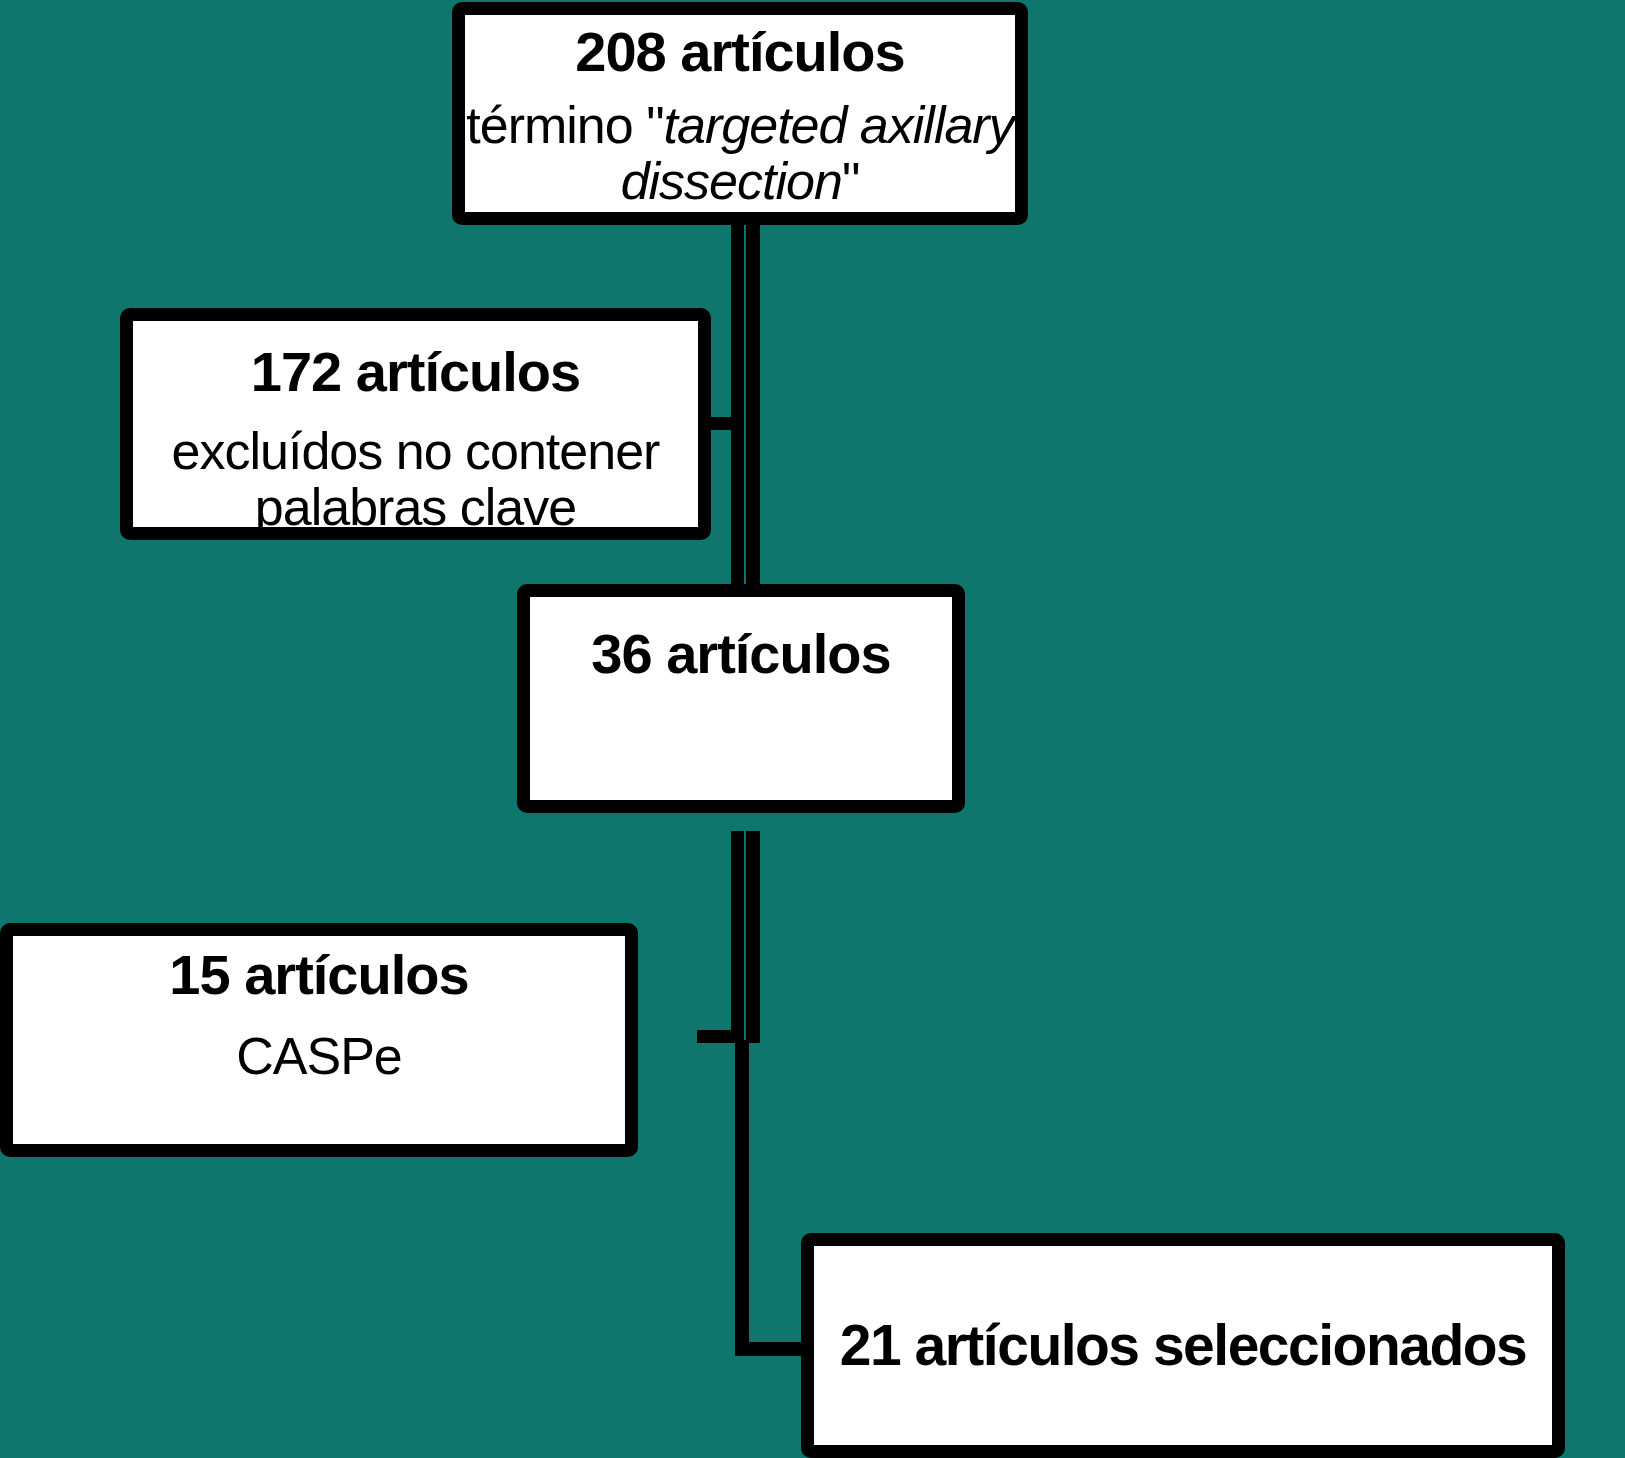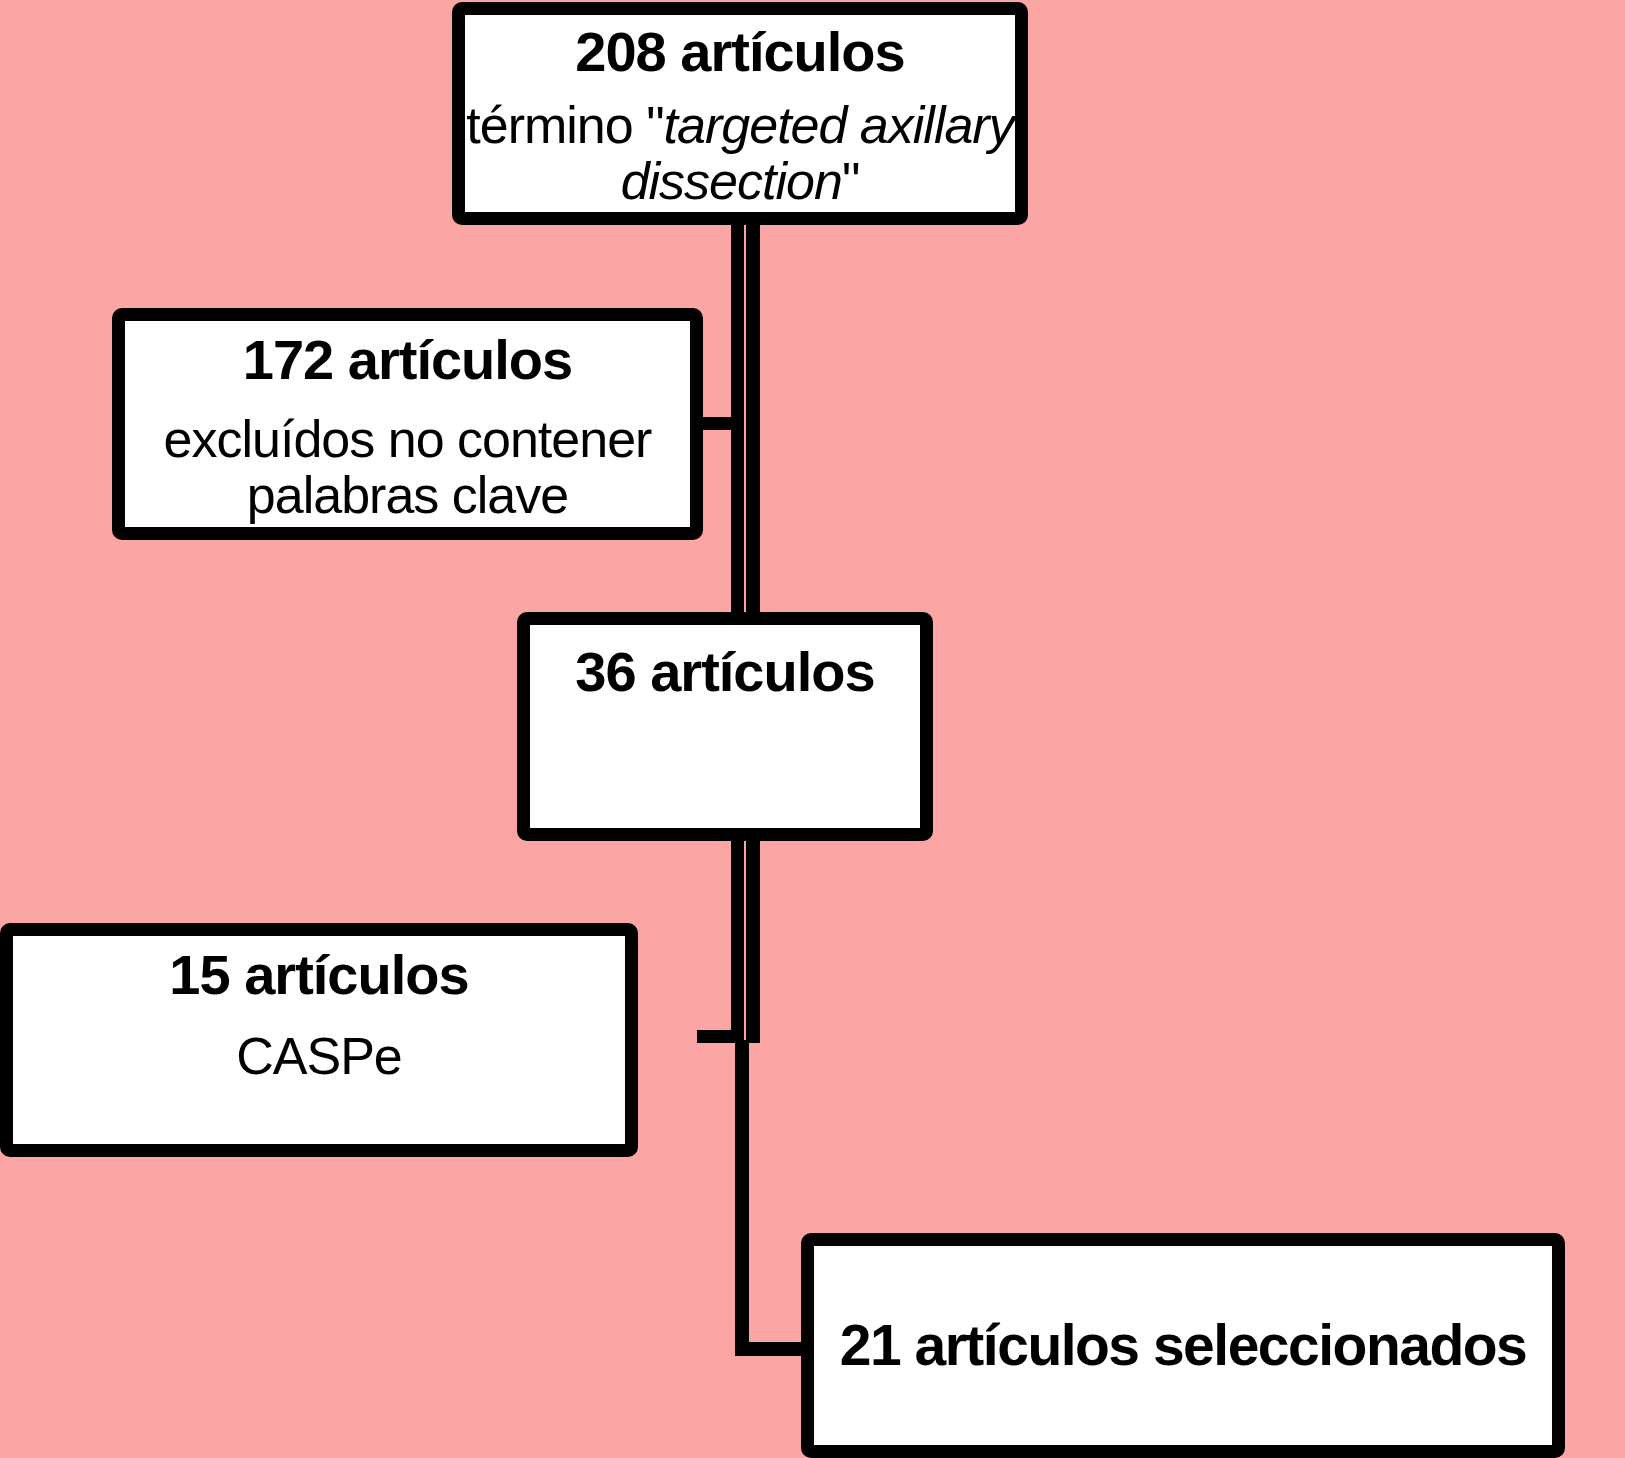--- a/index.html
+++ b/index.html
@@ -4,21 +4,21 @@
 <style>
   html, body {
     margin: 0;
     padding: 0;
     background: #ffffff;
   }
   .canvas {
     position: relative;
     width: 1625px;
     height: 1458px;
-    background: #fca5a5;
+    background: #0f766e;
     overflow: hidden;
     font-family: "Liberation Sans", "DejaVu Sans", sans-serif;
     color: #000000;
   }
   
   .node {
     position: absolute;
     box-sizing: border-box;
     border: 13px solid #000000;
     border-radius: 10px;
@@ -43,24 +43,24 @@
     text-align: center;
   }
   .desc-line {
     white-space: nowrap;
   }
   .italic { font-style: italic; }
 
   #node-208 { left: 452px; top: 2px;    width: 576px; height: 223px; padding-top: 6px; }
   #node-208 .node-title { margin-bottom: 14px; }
 
-  #node-172 { left: 112px; top: 308px;  width: 591px; height: 232px; padding-top: 8px; }
+  #node-172 { left: 120px; top: 308px;  width: 591px; height: 232px; padding-top: 20px; }
   #node-172 .node-title { margin-bottom: 20px; }
 
-  #node-36  { left: 517px; top: 612px;  width: 416px; height: 229px; padding-top: 16px; }
+  #node-36  { left: 517px; top: 584px;  width: 448px; height: 229px; padding-top: 26px; }
   #node-36 .node-title { margin-bottom: 2px; }
 
   #node-15  { left: 0px;   top: 923px;  width: 638px; height: 234px; padding-top: 8px; }
   #node-15 .node-title { margin-bottom: 22px; }
 
   #node-21  { left: 801px; top: 1233px; width: 764px; height: 225px; justify-content: center; }
   #node-21 .node-title { font-size: 57px; letter-spacing: -1.5px; }
 
   
   .conn {

